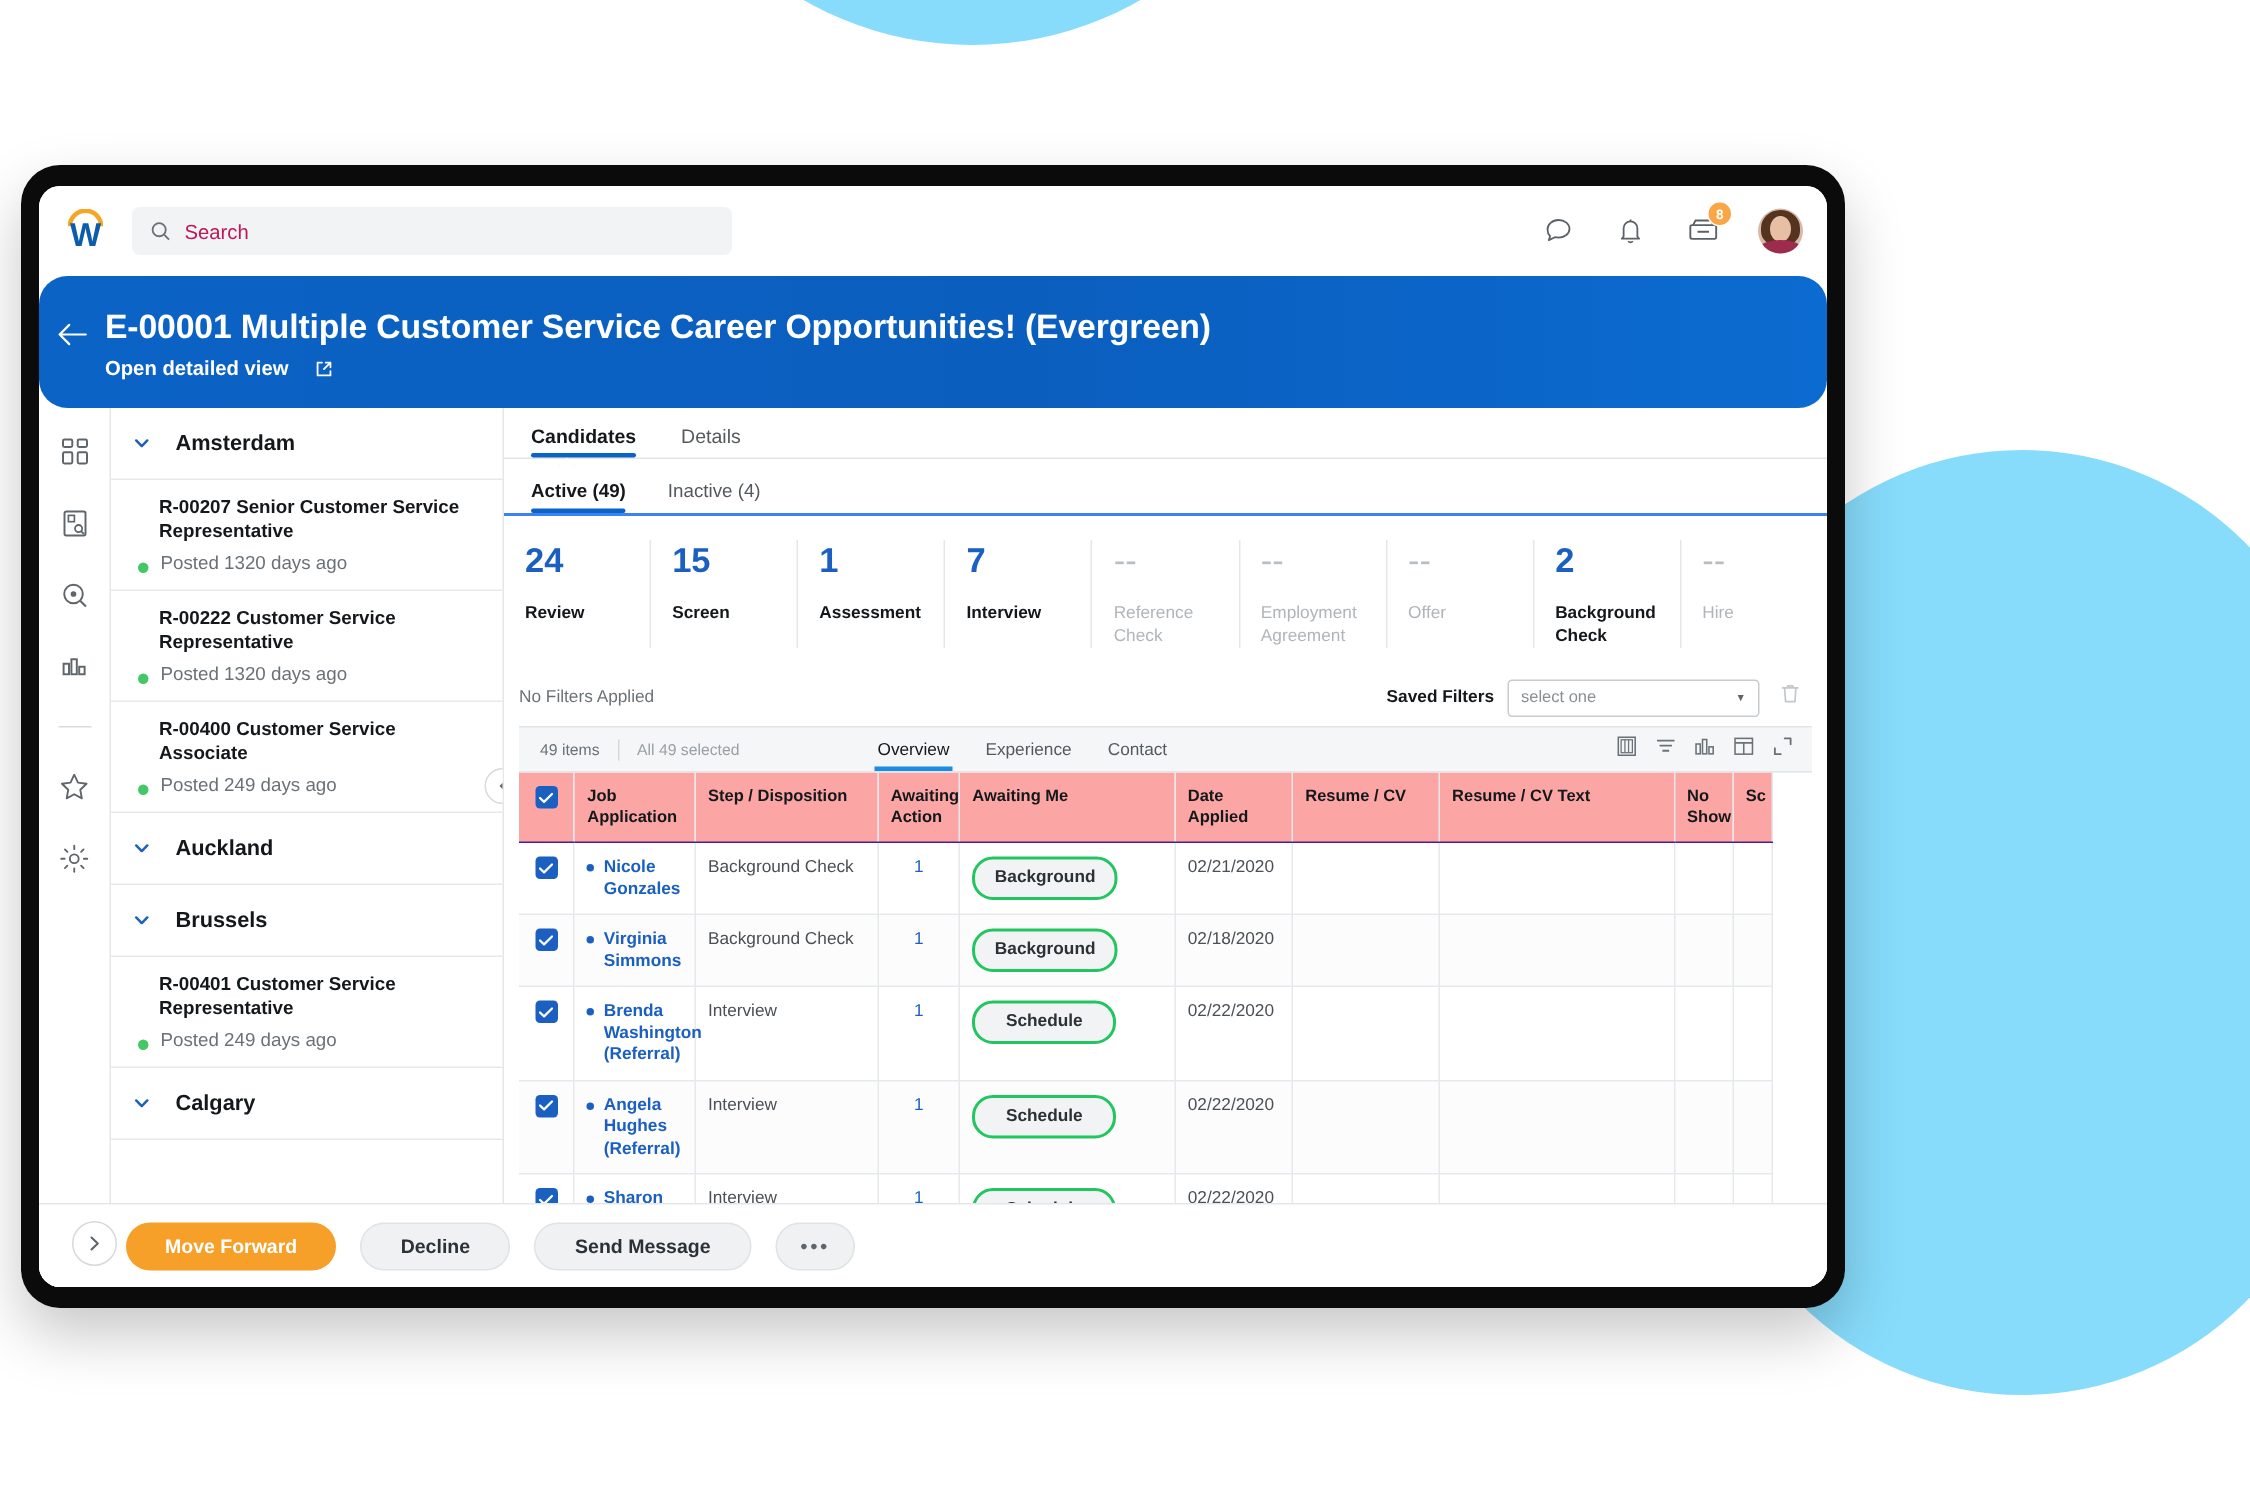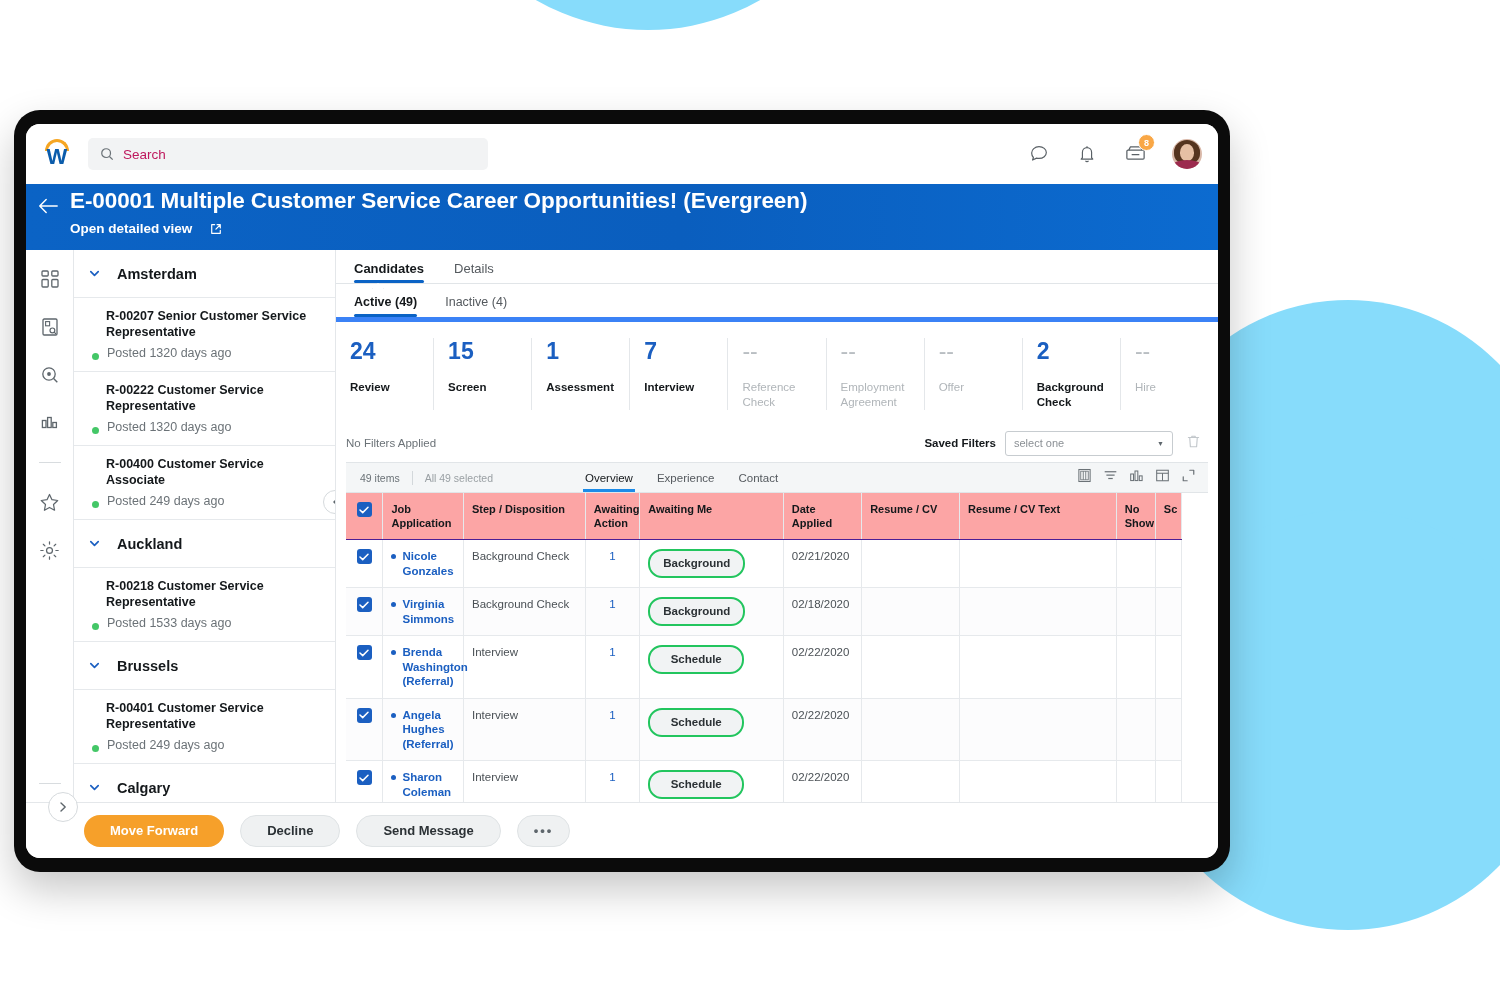--- a/index.html
+++ b/index.html
@@ -65,23 +65,24 @@
   }
   #avatar .hair { position:absolute; left:2px; top:1px; width:26px; height:24px;
     border-radius:50% 50% 42% 42%; background:#55341f; }
   #avatar .face { position:absolute; left:8px; top:5px; width:14px; height:17px;
     border-radius:50% 50% 46% 46%; background:#e6bfa4; }
   #avatar .shirt{ position:absolute; left:1px; bottom:-2px; width:28px; height:11px;
     border-radius:50% 50% 0 0; background:#9c2b4e; }
 
   
   #bluehead {
-    height:66px; background:linear-gradient(90deg,#0B63C5 0%,#0A5EBE 55%,#0C6BD0 100%);
-    display:flex; align-items:flex-start; padding:3px 0 0 0;
+    height:88px; background:linear-gradient(90deg,#0B63C5 0%,#0A5EBE 55%,#0C6BD0 100%);
+    display:flex; align-items:flex-start; padding:20px 0 0 0;
     position:relative;
+    border-radius:19px;
   }
   #back-arrow { width:44px; flex:0 0 44px; display:flex; justify-content:center;
     padding-top:10px; color:#fff; }
   #bluehead .htxt h1 {
     font-size:22.5px; font-weight:bold; color:#fff; letter-spacing:-.1px;
     line-height:28px; white-space:nowrap;
   }
   #bluehead .htxt .sub {
     margin-top:6px; font-size:13.5px; font-weight:bold; color:#fff;
     display:flex; align-items:center; gap:18px;
@@ -134,21 +135,21 @@
   .tab.active { color:#14181b; font-weight:bold; }
   .tab.active:after {
     content:""; position:absolute; left:0; right:0; bottom:0; height:3px;
     background:#0B63C5; border-radius:2px;
   }
   .notch { position:absolute; left:36px; bottom:-6px; width:12px; height:6px;
     background:#fff; clip-path:polygon(50% 0,100% 100%,0 100%);
     border-left:1px solid #e1e5e8; border-right:1px solid #e1e5e8; }
 
   .subtabs-row {
-    height:38px; border-bottom:5px solid #3b82f6; display:flex; align-items:flex-end;
+    height:38px; border-bottom:2px solid #3b82f6; display:flex; align-items:flex-end;
     padding-left:18px; gap:28px;
   }
   .subtab { font-size:12.5px; color:#54595e; padding-bottom:8px; position:relative; }
   .subtab.active { color:#14181b; font-weight:bold; }
   .subtab.active:after {
     content:""; position:absolute; left:0; right:0; bottom:0; height:3px;
     background:#0B63C5; border-radius:2px;
   }
 
   
@@ -393,27 +394,20 @@
                 <span>Posted 249 days ago</span>
               </div>
             </div>
             <div class="city-hdr">
               <span class="chev">
                 <svg width="13" height="13" viewBox="0 0 14 14" fill="none">
                   <path d="M3 5l4 4 4-4" stroke="#1B5FC1" stroke-width="1.8" stroke-linecap="round" stroke-linejoin="round"></path>
                 </svg>
               </span>
               <span>Auckland</span>
-            </div>
-            <div class="req">
-              <div class="t">R-00218 Customer Service Representative</div>
-              <div class="p">
-                <span class="dot"></span>
-                <span>Posted 1533 days ago</span>
-              </div>
             </div>
             <div class="city-hdr">
               <span class="chev">
                 <svg width="13" height="13" viewBox="0 0 14 14" fill="none">
                   <path d="M3 5l4 4 4-4" stroke="#1B5FC1" stroke-width="1.8" stroke-linecap="round" stroke-linejoin="round"></path>
                 </svg>
               </span>
               <span>Brussels</span>
             </div>
             <div class="req">

